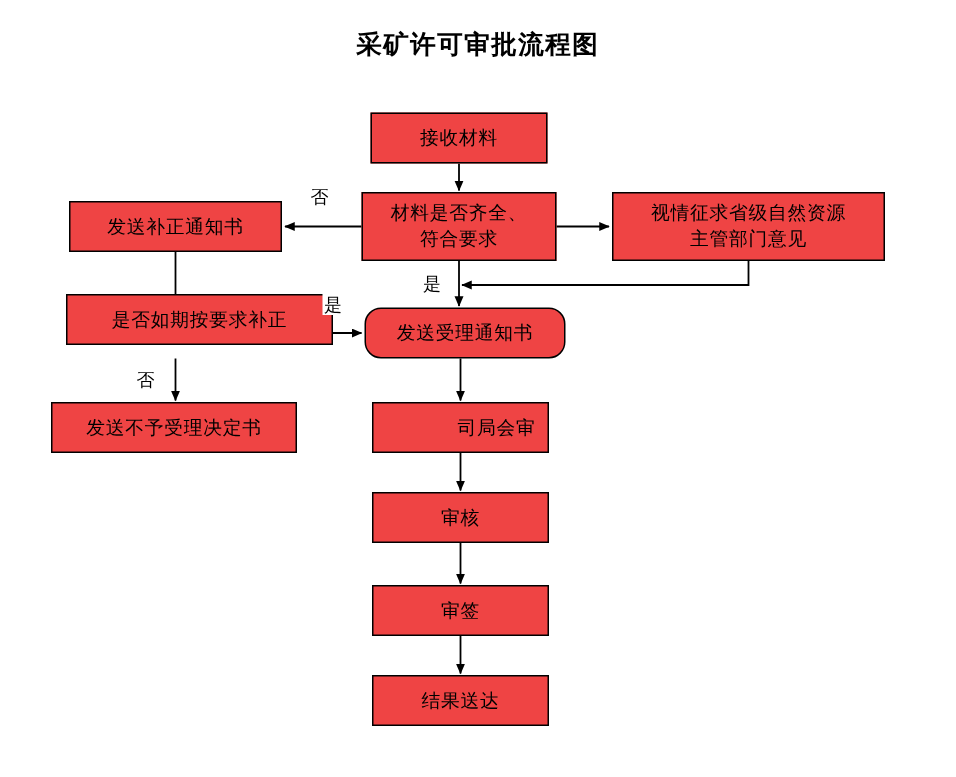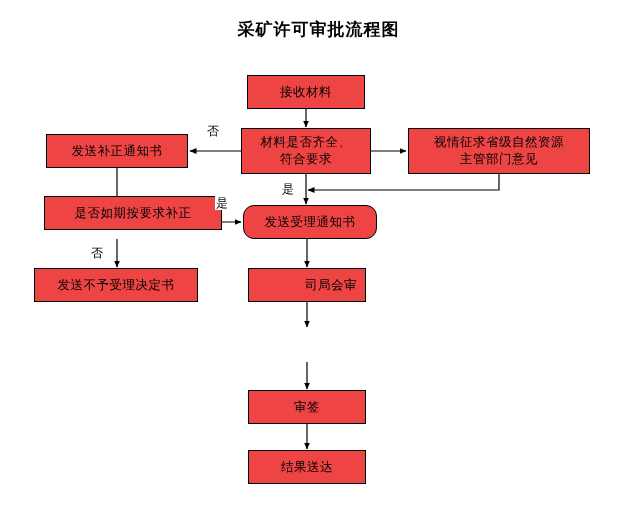--- a/index.html
+++ b/index.html
@@ -128,20 +128,23 @@
   </div>
 
   <div class="node" style="left:34px; top:268px; width:164px; height:34px;">
     <span>发送不予受理决定书</span>
   </div>
 
   <div class="node" style="left:248px; top:268px; width:118px; height:34px;padding-left:48px;">
     <span>司局会审</span>
   </div>
 
+  <div class="node" style="left:248px; top:328px; width:118px; height:34px;">
+    <span>审核</span>
+  </div>
 
   <div class="node" style="left:248px; top:390px; width:118px; height:34px;">
     <span>审签</span>
   </div>
 
   <div class="node" style="left:248px; top:450px; width:118px; height:34px;">
     <span>结果送达</span>
   </div>
 
   <div class="edge-label" style="left:206px; top:124px;">否</div>

